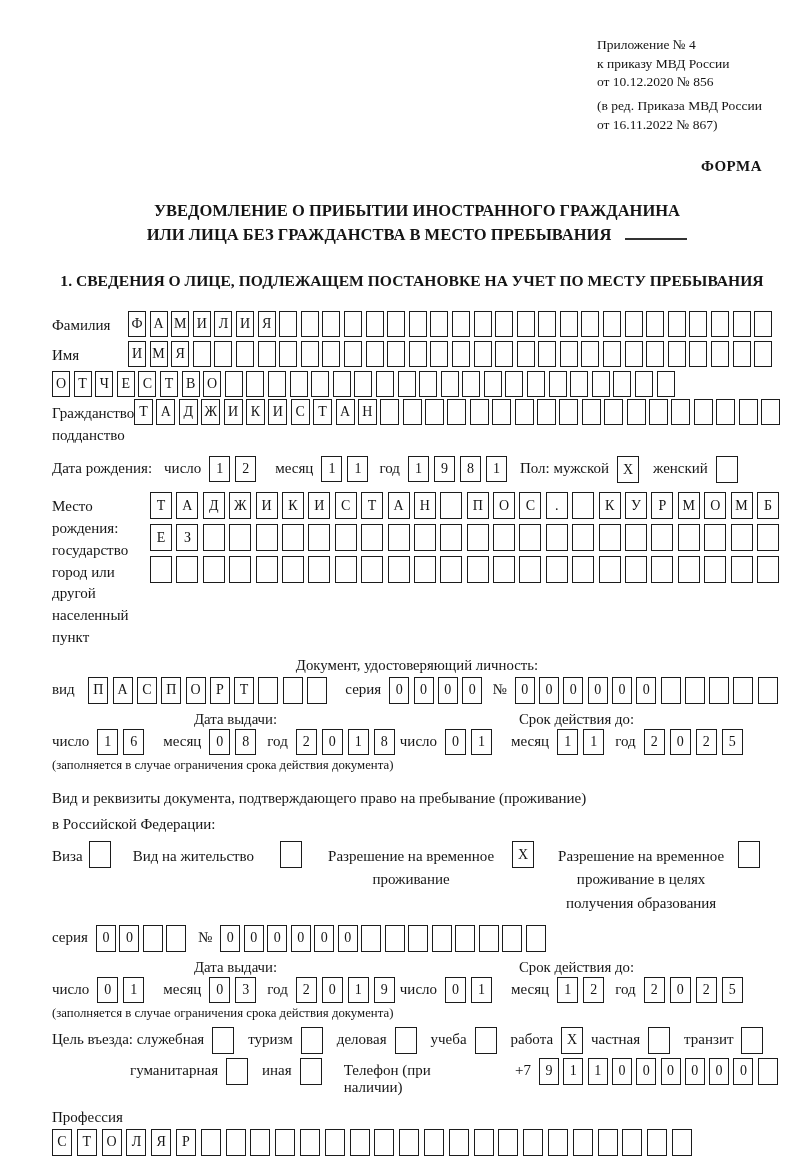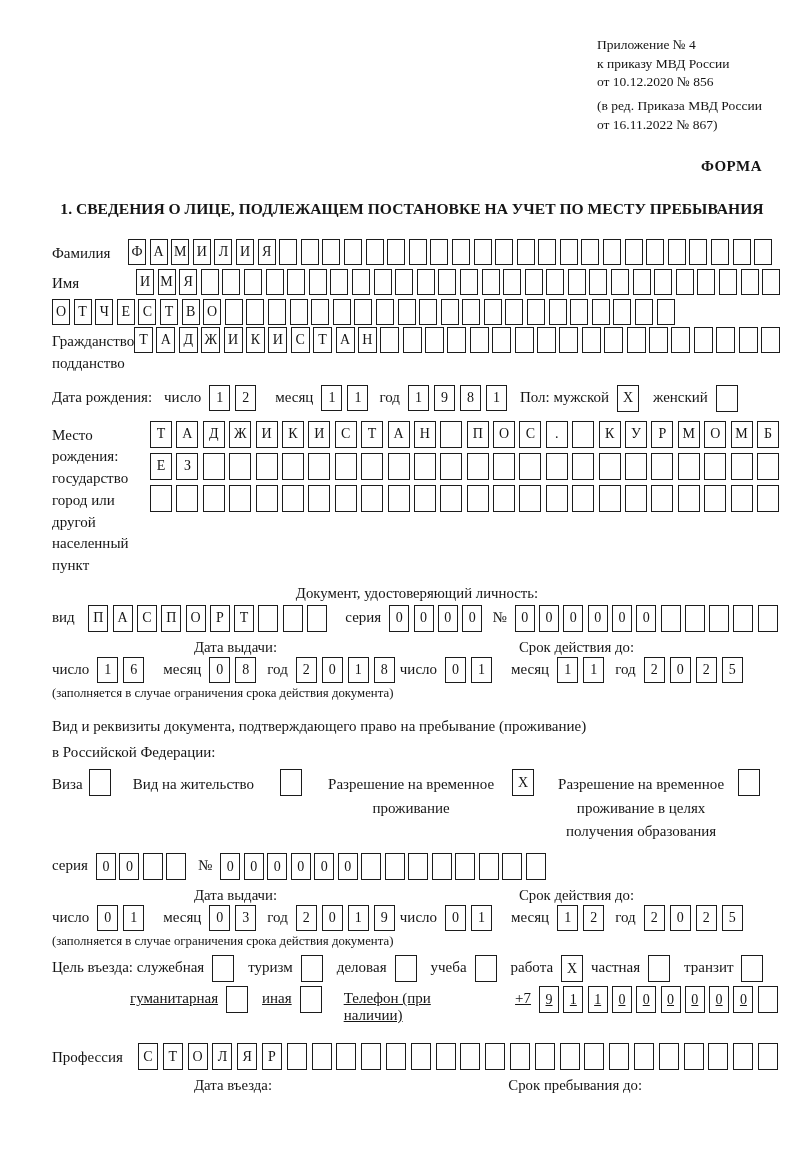--- a/index.html
+++ b/index.html
@@ -52,20 +52,24 @@
     <div>Приложение № 4</div>
     <div>к приказу МВД России</div>
     <div>от 10.12.2020 № 856</div>
     <div class="hdr-sub">
       <div>(в ред. Приказа МВД России</div>
       <div>от 16.11.2022 № 867)</div>
     </div>
   </div>
   <div class="forma">ФОРМА</div>
 
+  <div class="title">
+    <div>УВЕДОМЛЕНИЕ О ПРИБЫТИИ ИНОСТРАННОГО ГРАЖДАНИНА</div>
+    <div><span>ИЛИ ЛИЦА БЕЗ ГРАЖДАНСТВА В МЕСТО ПРЕБЫВАНИЯ</span><span class="blank-line"></span></div>
+  </div>
 
   <div class="sec1">1. СВЕДЕНИЯ О ЛИЦЕ, ПОДЛЕЖАЩЕМ ПОСТАНОВКЕ НА УЧЕТ ПО МЕСТУ ПРЕБЫВАНИЯ</div>
 
   <div class="frow" style="margin-top:21px;">
     <div class="flabel" style="width:76px;">Фамилия</div>
     <div class="cells p21">
         <span class="cell">Ф</span>
         <span class="cell">А</span>
         <span class="cell">М</span>
         <span class="cell">И</span>
@@ -91,21 +95,21 @@
         <span class="cell"></span>
         <span class="cell"></span>
         <span class="cell"></span>
         <span class="cell"></span>
         <span class="cell"></span>
         <span class="cell"></span>
         <span class="cell"></span>
       </div>
   </div>
 
-  <div class="frow" style="margin-top:4px;gap:8px;">
+  <div class="frow" style="margin-top:4px;">
     <div class="flabel" style="width:76px;">Имя</div>
     <div class="cells p21">
         <span class="cell">И</span>
         <span class="cell">М</span>
         <span class="cell">Я</span>
         <span class="cell"></span>
         <span class="cell"></span>
         <span class="cell"></span>
         <span class="cell"></span>
         <span class="cell"></span>
@@ -532,21 +536,21 @@
       </span>
     <span class="w2" style="margin-left:8px;">частная</span>
     <span class="cells cbx">
         <span class="cell"></span>
       </span>
     <span class="w2">транзит</span>
     <span class="cells cbx">
         <span class="cell"></span>
       </span>
   </div>
-  <div class="frow" style="margin-top:4px;text-decoration:underline;">
+  <div class="frow" style="margin-top:4px;">
     <span class="w" style="margin-left:78px;">гуманитарная</span>
     <span class="cells cbx">
         <span class="cell"></span>
       </span>
     <span class="w2">иная</span>
     <span class="cells cbx">
         <span class="cell"></span>
       </span>
     <span class="w2" style="margin-left:22px;">Телефон (при наличии)</span>
     <span class="w" style="margin-left:24px;">+7</span>
@@ -557,21 +561,21 @@
         <span class="cell">0</span>
         <span class="cell">0</span>
         <span class="cell">0</span>
         <span class="cell">0</span>
         <span class="cell">0</span>
         <span class="cell">0</span>
         <span class="cell"></span>
       </span>
   </div>
 
-  <div class="frow" style="margin-top:19px;">
+  <div class="frow" style="margin-top:7px;flex-direction:column;">
     <div class="flabel" style="width:86px;">Профессия</div>
     <div class="cells p25">
         <span class="cell">С</span>
         <span class="cell">Т</span>
         <span class="cell">О</span>
         <span class="cell">Л</span>
         <span class="cell">Я</span>
         <span class="cell">Р</span>
         <span class="cell"></span>
         <span class="cell"></span>

